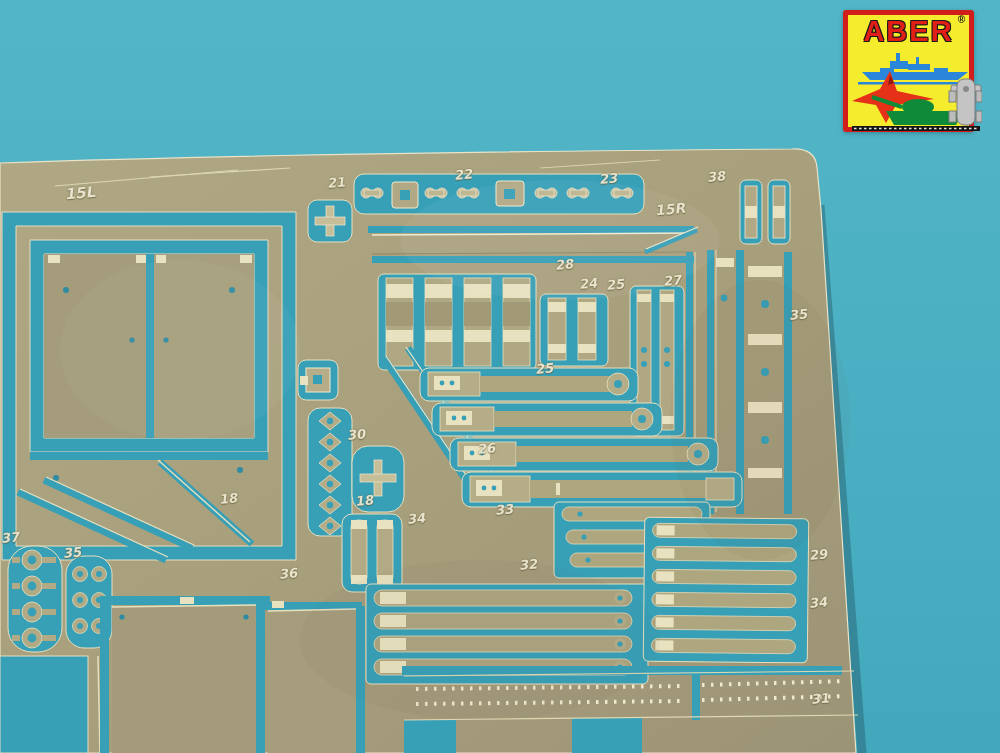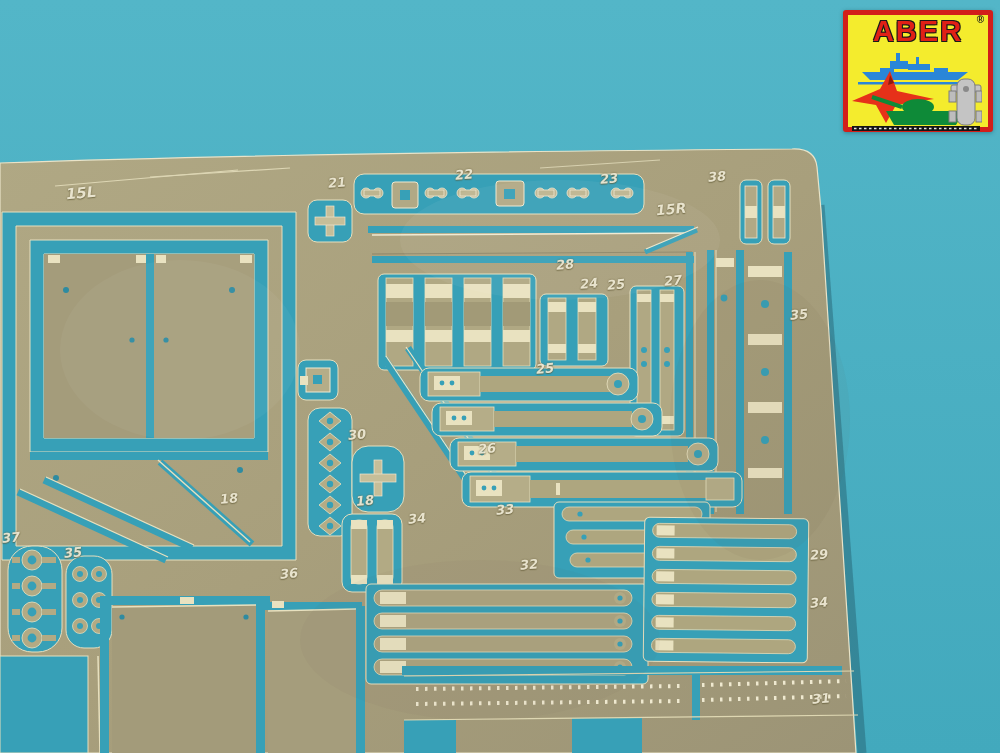--- a/index.html
+++ b/index.html
@@ -30,21 +30,21 @@
     line-height:1;
     transform:rotate(-5deg);
     text-shadow:0 0 2px rgba(110,100,60,.9), 0 1px 1px rgba(90,85,50,.6);
     opacity:.95;
     white-space:nowrap;
     pointer-events:none;
   }
 
   
   .logo{
-    position:absolute;left:843px;top:10px;width:150px;height:122px;
+    position:absolute;left:843px;top:10px;width:131px;height:122px;
     background:#f4ec2d;border:5px solid #d21e1a;border-radius:3px;
     box-sizing:border-box;box-shadow:0 1px 4px rgba(0,40,50,.35);
   }
   .logo-brand-row{
     position:relative;text-align:center;margin-top:1px;height:30px;
   }
   .logo-brand{
     color:#e02016;font-family:"Liberation Sans",sans-serif;font-weight:bold;
     font-size:29px;line-height:30px;letter-spacing:2px;
     text-shadow:-1px -1px 0 #1a1a1a,1px -1px 0 #1a1a1a,-1px 1px 0 #1a1a1a,1px 1px 0 #1a1a1a;

